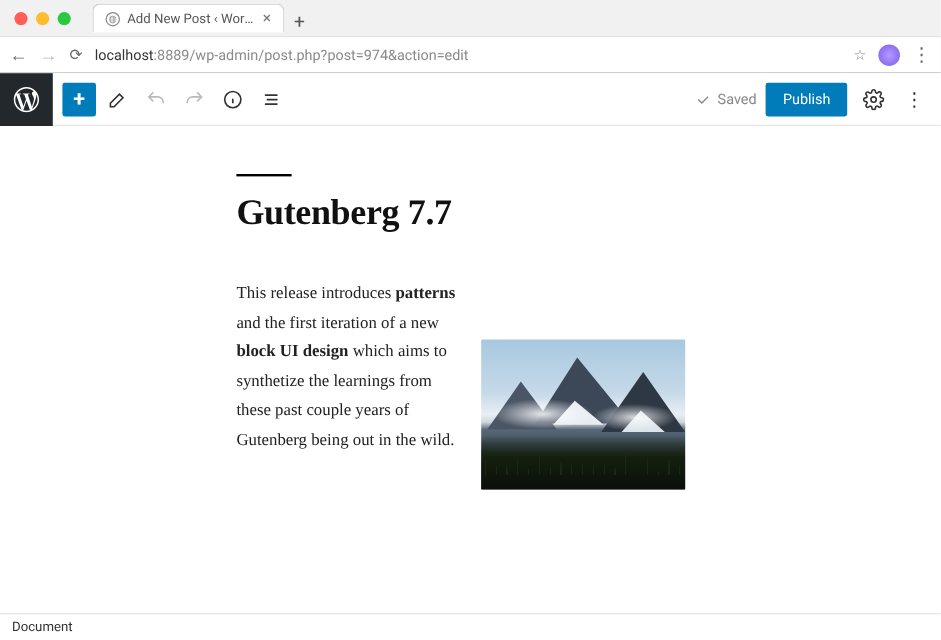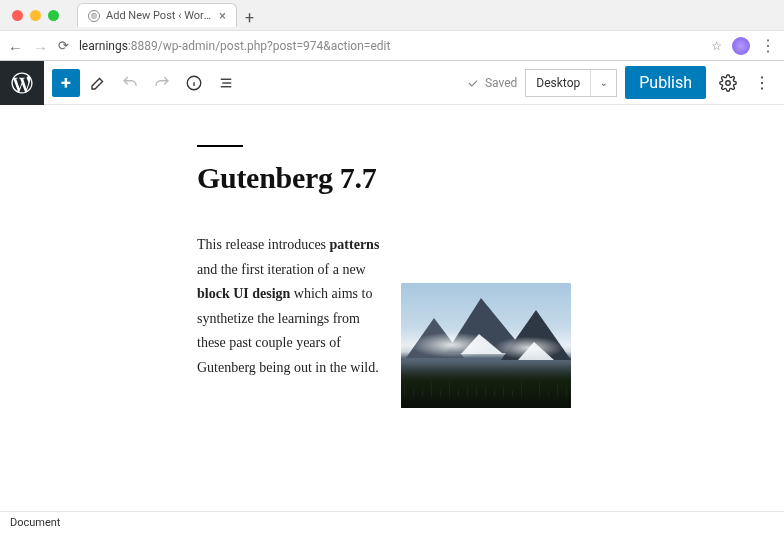--- a/index.html
+++ b/index.html
@@ -38,21 +38,21 @@
     .tool-btn { width: 28px; height: 28px; display:flex; align-items:center; justify-content:center; color:#333; cursor:pointer; }
     .tool-btn svg { width: 18px; height: 18px; stroke: #333; fill: none; stroke-width: 1.8; }
     .tool-btn.disabled svg { stroke: #bbb; }
     
     .toolbar-right { margin-left: auto; display: flex; align-items: center; gap: 8px; padding-right: 10px; }
     .saved { display:flex; align-items:flex-start; gap:5px; font-size:12px; color:#888; }
     .saved svg { width:14px; height:14px; stroke:#888; fill:none; stroke-width:2; }
     .view-select { display:flex; align-items:center; border:1px solid #ccc; height:28px; }
     .view-label { padding: 0 10px; font-size:12px; color:#333; }
     .view-caret { width: 26px; height:100%; border-left:1px solid #ddd; display:flex; align-items:center; justify-content:center; font-size:10px; color:#666; }
-    .publish-btn { background:#007cba; color:#fff; font-size:16px; padding: 7px 14px; border-radius:2px; cursor:pointer; }
+    .publish-btn { background:#007cba; color:#fff; font-size:12px; padding: 7px 14px; border-radius:2px; cursor:pointer; }
     .settings-icon svg { width:18px; height:18px; stroke:#333; fill:none; stroke-width:1.8; }
     .more-icon { font-size:16px; color:#333; padding:0 4px; cursor:pointer; }
     
     
     .editor-canvas { padding: 40px 12px 0 0; height: calc(533px - 30px - 30px - 44px - 22px); overflow: auto; }
     .post-content { width: 420px; margin: 0 auto 0 197px; }
     .title-divider { width: 46px; height: 2px; background: #000; margin-bottom: 14px; }
     .post-title { font-family: Georgia, "Times New Roman", serif; font-size: 30px; font-weight: 700; color:#111; margin-bottom: 38px; letter-spacing: -0.3px; }
     .columns { display:flex; gap: 14px; align-items:flex-start; }
     .col-text { width: 190px; font-family: Georgia, "Times New Roman", serif; font-size: 14px; line-height: 1.75; color: #222; }
@@ -90,21 +90,21 @@
         <span class="tab-close">×</span>
       </div>
       <div class="new-tab">+</div>
     </div>
   </div>
   <div class="url-bar">
     <span class="nav-arrow active">←</span>
     <span class="nav-arrow">→</span>
     <span class="reload">⟳</span>
     <div class="url">
-      <span class="host">learnings</span><span>:8889/wp-admin/post.php?post=974&amp;action=edit</span>
+      <span class="host">localhost</span><span>:8889/wp-admin/post.php?post=974&amp;action=edit</span>
     </div>
     <span style="color:#888;">☆</span>
     <div class="avatar"></div>
     <span class="browser-menu">⋮</span>
   </div>
 </div>
 
 <div class="editor-topbar">
   <div class="wp-logo">
     <svg viewBox="0 0 20 20">
@@ -143,24 +143,20 @@
         </svg>
     </div>
   </div>
   <div class="toolbar-right">
     <div class="saved">
       <svg viewBox="0 0 24 24">
           <polyline points="5 12 10 17 19 8"></polyline>
         </svg>
       <span>Saved</span>
     </div>
-    <div class="view-select">
-      <span class="view-label">Desktop</span>
-      <span class="view-caret">⌄</span>
-    </div>
     <div class="publish-btn">Publish</div>
     <div class="tool-btn settings-icon">
       <svg viewBox="0 0 24 24">
           <circle cx="12" cy="12" r="3"></circle>
           <path d="M19.4 15a1.7 1.7 0 00.3 1.8l.1.1a2 2 0 11-2.8 2.8l-.1-.1a1.7 1.7 0 00-1.8-.3 1.7 1.7 0 00-1 1.5V21a2 2 0 01-4 0v-.1a1.7 1.7 0 00-1.1-1.5 1.7 1.7 0 00-1.8.3l-.1.1a2 2 0 11-2.8-2.8l.1-.1a1.7 1.7 0 00.3-1.8 1.7 1.7 0 00-1.5-1H3a2 2 0 010-4h.1a1.7 1.7 0 001.5-1.1 1.7 1.7 0 00-.3-1.8l-.1-.1a2 2 0 112.8-2.8l.1.1a1.7 1.7 0 001.8.3H9a1.7 1.7 0 001-1.5V3a2 2 0 014 0v.1a1.7 1.7 0 001 1.5 1.7 1.7 0 001.8-.3l.1-.1a2 2 0 112.8 2.8l-.1.1a1.7 1.7 0 00-.3 1.8V9a1.7 1.7 0 001.5 1H21a2 2 0 010 4h-.1a1.7 1.7 0 00-1.5 1z"></path>
         </svg>
     </div>
     <div class="more-icon">⋮</div>
   </div>
 </div>

